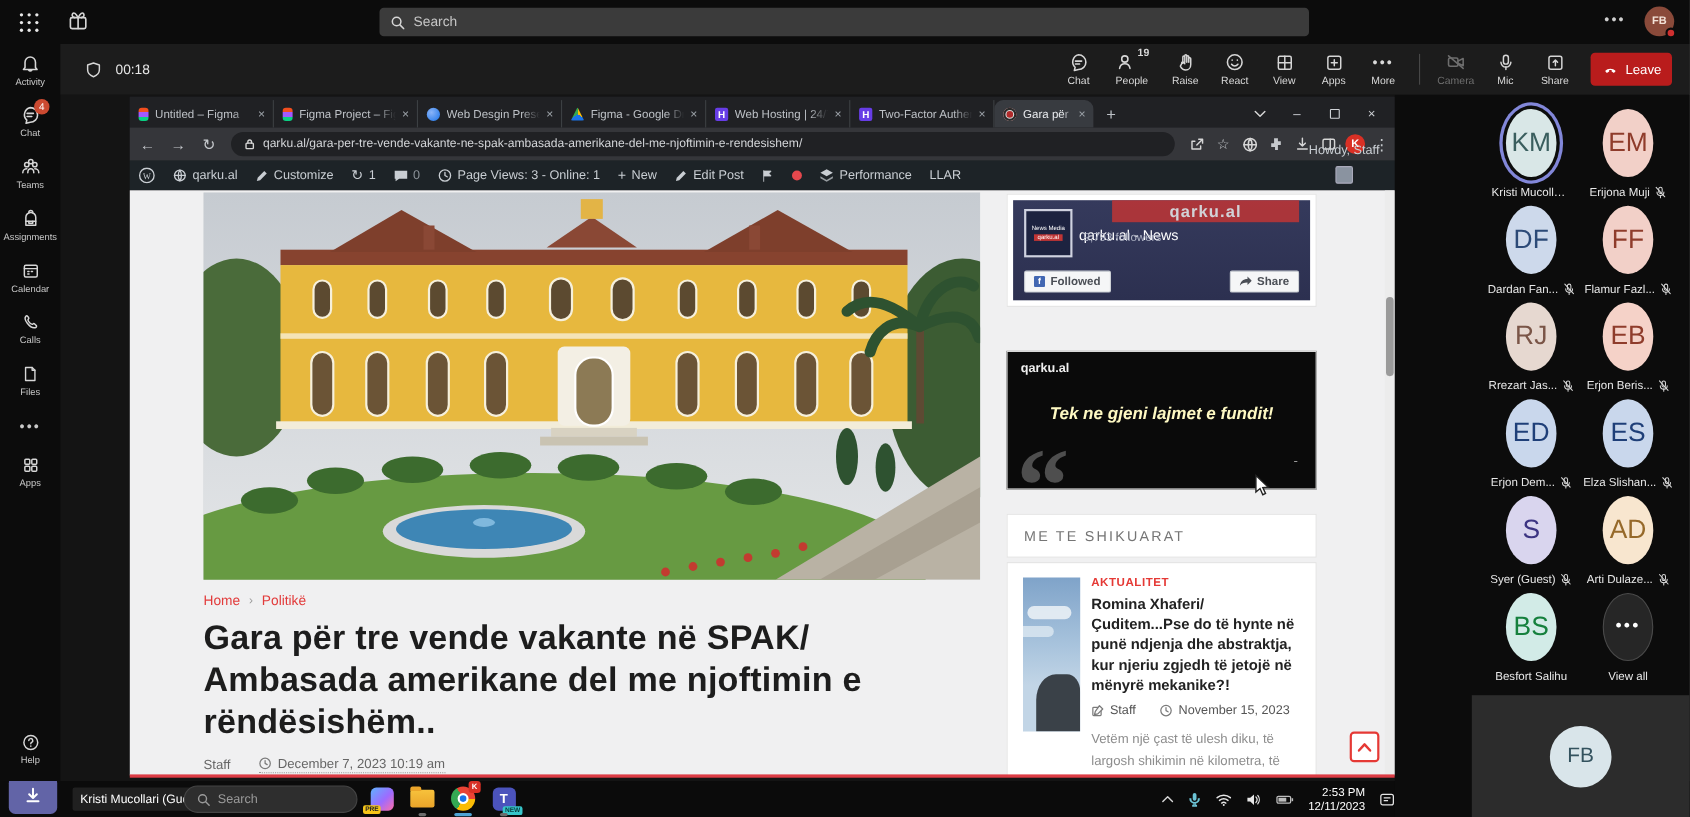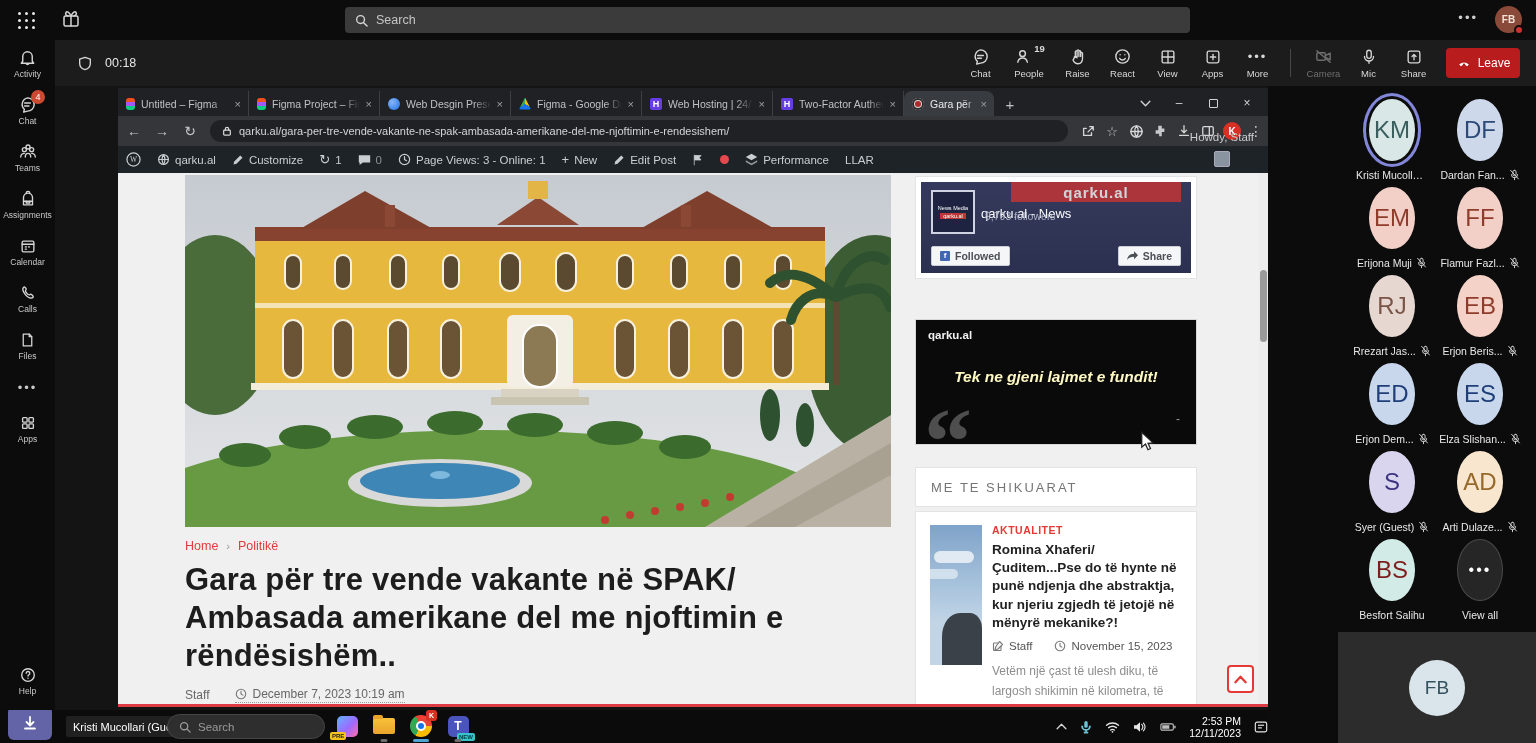--- a/index.html
+++ b/index.html
@@ -787,36 +787,36 @@
 
   <div class="ptile">
     <div class="p-avatar active-ring" style="background: rgb(217, 231, 231); color: rgb(58, 94, 94);">KM</div>
     <div class="p-namerow">
       <span class="p-name">Kristi Mucollari ...</span>
 
     </div>
   </div>
 
   <div class="ptile">
-    <div class="p-avatar" style="background: rgb(205, 217, 235); color: rgb(44, 74, 119);">DF</div>
+    <div class="p-avatar" style="background: rgb(242, 208, 200); color: rgb(143, 60, 43);">EM</div>
     <div class="p-namerow">
-      <span class="p-name">Dardan Fan...</span>
+      <span class="p-name">Erijona Muji</span>
       <svg class="mic-off" width="11" height="12" viewBox="0 0 14 15" style="fill:none;stroke:#d8d8d8;stroke-width:1.2;stroke-linecap:round;">
         <rect x="5" y="1.5" width="4" height="7" rx="2"></rect>
             <path d="M3 7a4 4 0 0 0 8 0"></path>
             <line x1="7" y1="11" x2="7" y2="13.5"></line>
             <line x1="2" y1="1.5" x2="12" y2="12.5"></line>
       </svg>
     </div>
   </div>
 
   <div class="ptile">
-    <div class="p-avatar" style="background: rgb(242, 208, 200); color: rgb(143, 60, 43);">EM</div>
+    <div class="p-avatar" style="background: rgb(205, 217, 235); color: rgb(44, 74, 119);">DF</div>
     <div class="p-namerow">
-      <span class="p-name">Erijona Muji</span>
+      <span class="p-name">Dardan Fan...</span>
       <svg class="mic-off" width="11" height="12" viewBox="0 0 14 15" style="fill:none;stroke:#d8d8d8;stroke-width:1.2;stroke-linecap:round;">
         <rect x="5" y="1.5" width="4" height="7" rx="2"></rect>
             <path d="M3 7a4 4 0 0 0 8 0"></path>
             <line x1="7" y1="11" x2="7" y2="13.5"></line>
             <line x1="2" y1="1.5" x2="12" y2="12.5"></line>
       </svg>
     </div>
   </div>
 
   <div class="ptile">
@@ -904,21 +904,21 @@
       <svg class="mic-off" width="11" height="12" viewBox="0 0 14 15" style="fill:none;stroke:#d8d8d8;stroke-width:1.2;stroke-linecap:round;">
         <rect x="5" y="1.5" width="4" height="7" rx="2"></rect>
             <path d="M3 7a4 4 0 0 0 8 0"></path>
             <line x1="7" y1="11" x2="7" y2="13.5"></line>
             <line x1="2" y1="1.5" x2="12" y2="12.5"></line>
       </svg>
     </div>
   </div>
 
   <div class="ptile">
-    <div class="p-avatar" style="background: rgb(210, 235, 231); color: #7f1d1d;">BS</div>
+    <div class="p-avatar" style="background: rgb(210, 235, 231); color: #15803d;">BS</div>
     <div class="p-namerow">
       <span class="p-name">Besfort Salihu</span>
 
     </div>
   </div>
 <div class="ptile" id="viewall-tile">
       <div class="p-avatar viewall-av">•••</div>
       <div class="p-namerow">
           <span class="p-name">View all</span>
         </div>

